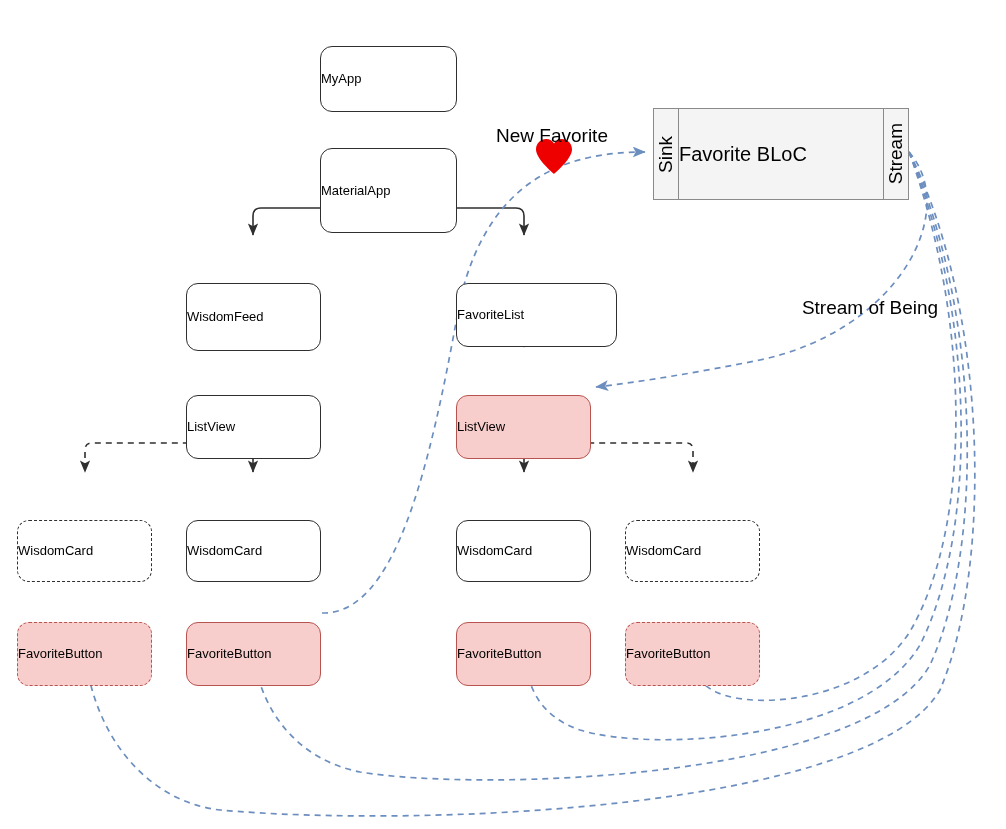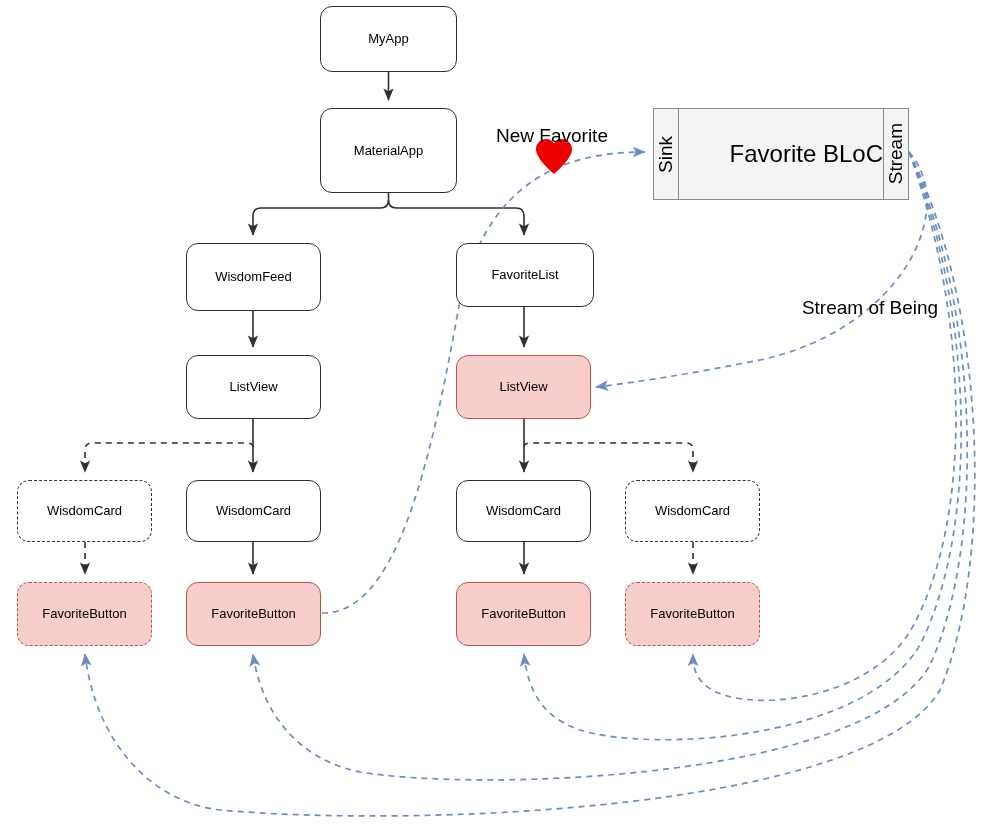--- a/index.html
+++ b/index.html
@@ -1,34 +1,34 @@
 <!DOCTYPE html>
 <html><head>
 <meta charset="utf-8">
 <style>
   html,body{margin:0;padding:0;background:#ffffff;}
   body{width:1006px;height:829px;position:relative;overflow:hidden;
        font-family:"Liberation Sans","DejaVu Sans",sans-serif;color:#000;}
   #canvas{position:absolute;left:0;top:0;width:1006px;height:829px;}
   svg.edges{position:absolute;left:0;top:0;width:1006px;height:829px;pointer-events:none;}
   .node{position:absolute;box-sizing:border-box;display:flex;align-items:center;
-        justify-content:center;border-radius:12px;background:#ffffff;
-        border:1.4px solid #2f2f2f;font-size:13px;line-height:1.2;text-align:center;}
+        border-radius:12px;background:#ffffff;
+        border:1.4px solid #2f2f2f;font-size:13px;line-height:1.2;text-align:center;margin-top:40px;}
   .node.pink{background:#f8cecc;border-color:#b85450;}
   .node.dashed{border-style:dashed;}
   .node.pink.dashed{border-color:#b85450;border-style:dashed;}
   .label{position:absolute;font-size:19px;line-height:24px;text-align:center;color:#000;}
   .bloc-wrap{position:absolute;box-sizing:border-box;display:flex;
              border:1.4px solid #8a8a8a;background:#f4f4f4;}
   .bloc-side{box-sizing:border-box;width:24px;display:flex;align-items:center;
              justify-content:center;background:#f4f4f4;}
   .bloc-side span{writing-mode:vertical-rl;transform:rotate(180deg);
                   font-size:19px;white-space:nowrap;}
   .bloc-mid{flex:1;box-sizing:border-box;display:flex;align-items:center;
-            justify-content:flex-end;font-size:24px;
+            justify-content:flex-start;font-size:20px;
             border-left:1.4px solid #8a8a8a;border-right:1.4px solid #8a8a8a;}
 </style>
 </head>
 <body>
 
 <div id="canvas">
 
   <svg class="edges" viewBox="0 0 1006 829" xmlns="http://www.w3.org/2000/svg">
     <defs>
       <marker id="ah" markerWidth="9" markerHeight="9" refX="7.2" refY="3.2" orient="auto" markerUnits="strokeWidth">
@@ -92,21 +92,21 @@
 
   <div class="node" style="left:320px;top:6px;width:137px;height:66px;">
     <span>MyApp</span>
   </div>
   <div class="node" style="left:320px;top:108px;width:137px;height:85px;">
     <span>MaterialApp</span>
   </div>
   <div class="node" style="left:186px;top:243px;width:135px;height:68px;">
     <span>WisdomFeed</span>
   </div>
-  <div class="node" style="left:456px;top:243px;width:138px;height:64px;">
+  <div class="node" style="left:456px;top:243px;width:161px;height:64px;">
     <span>FavoriteList</span>
   </div>
   <div class="node" style="left:186px;top:355px;width:135px;height:64px;">
     <span>ListView</span>
   </div>
   <div class="node pink" style="left:456px;top:355px;width:135px;height:64px;">
     <span>ListView</span>
   </div>
 
   <div class="node dashed" style="left:17px;top:480px;width:135px;height:62px;">

